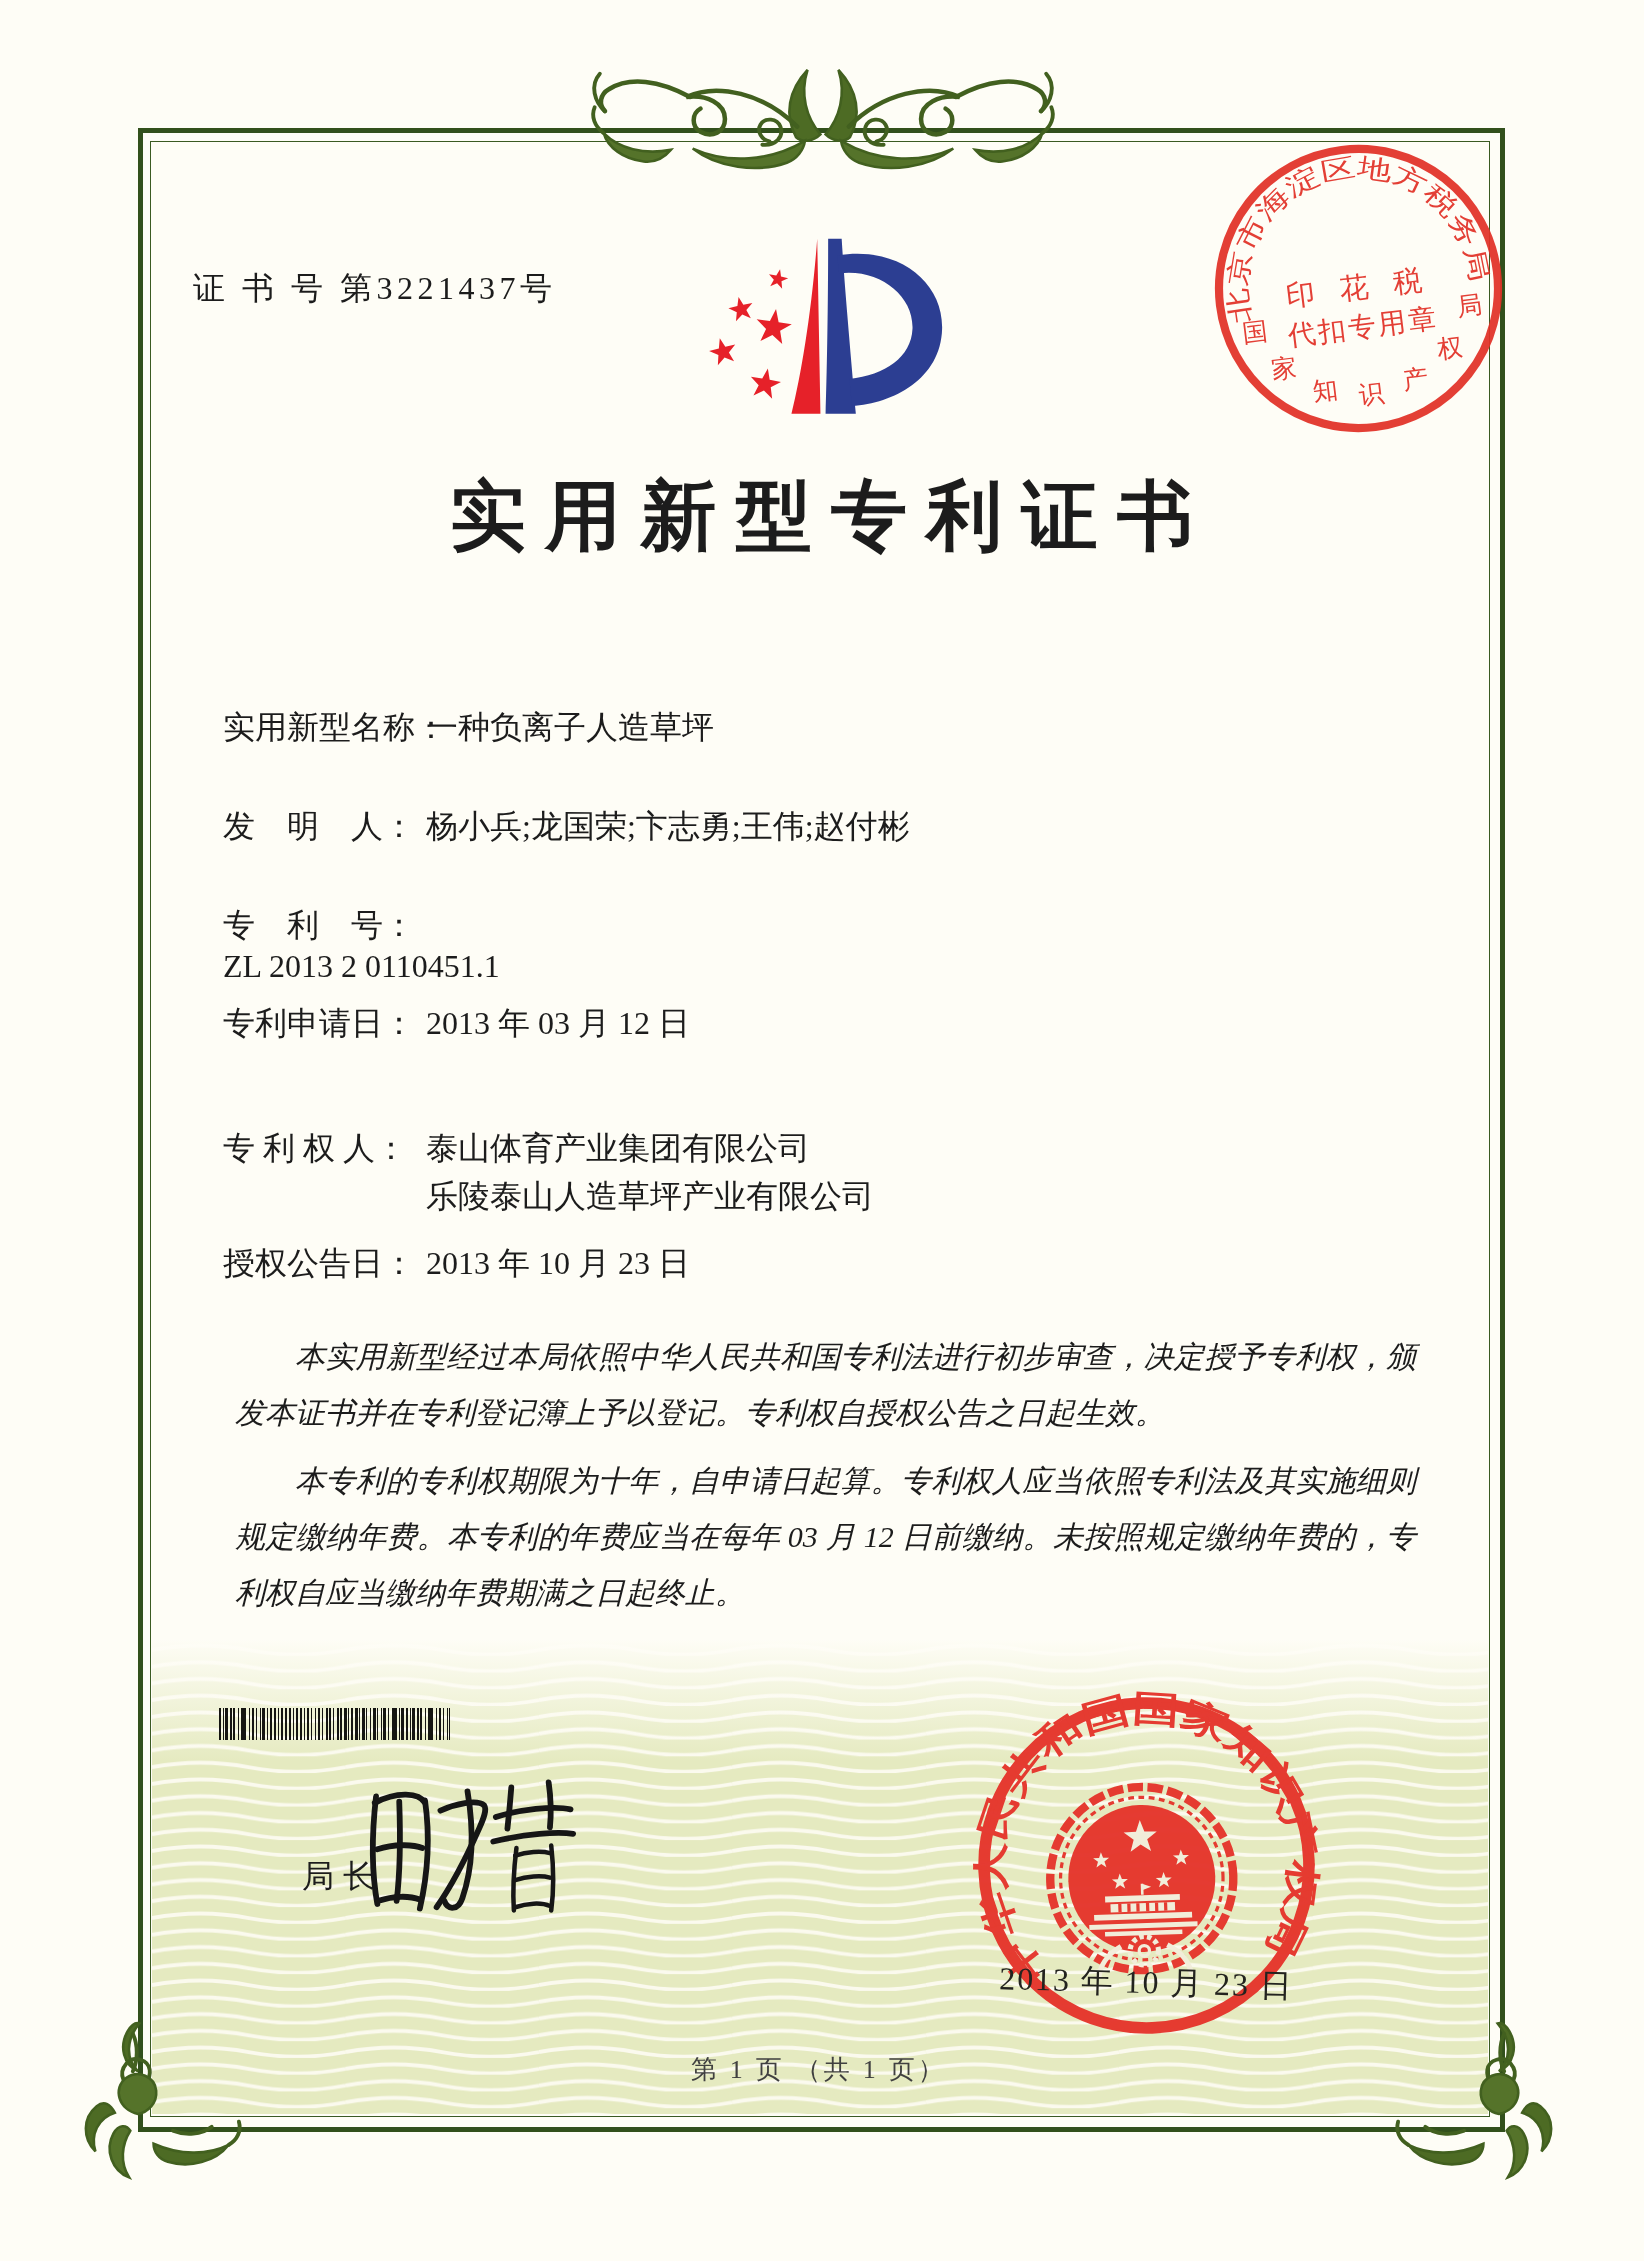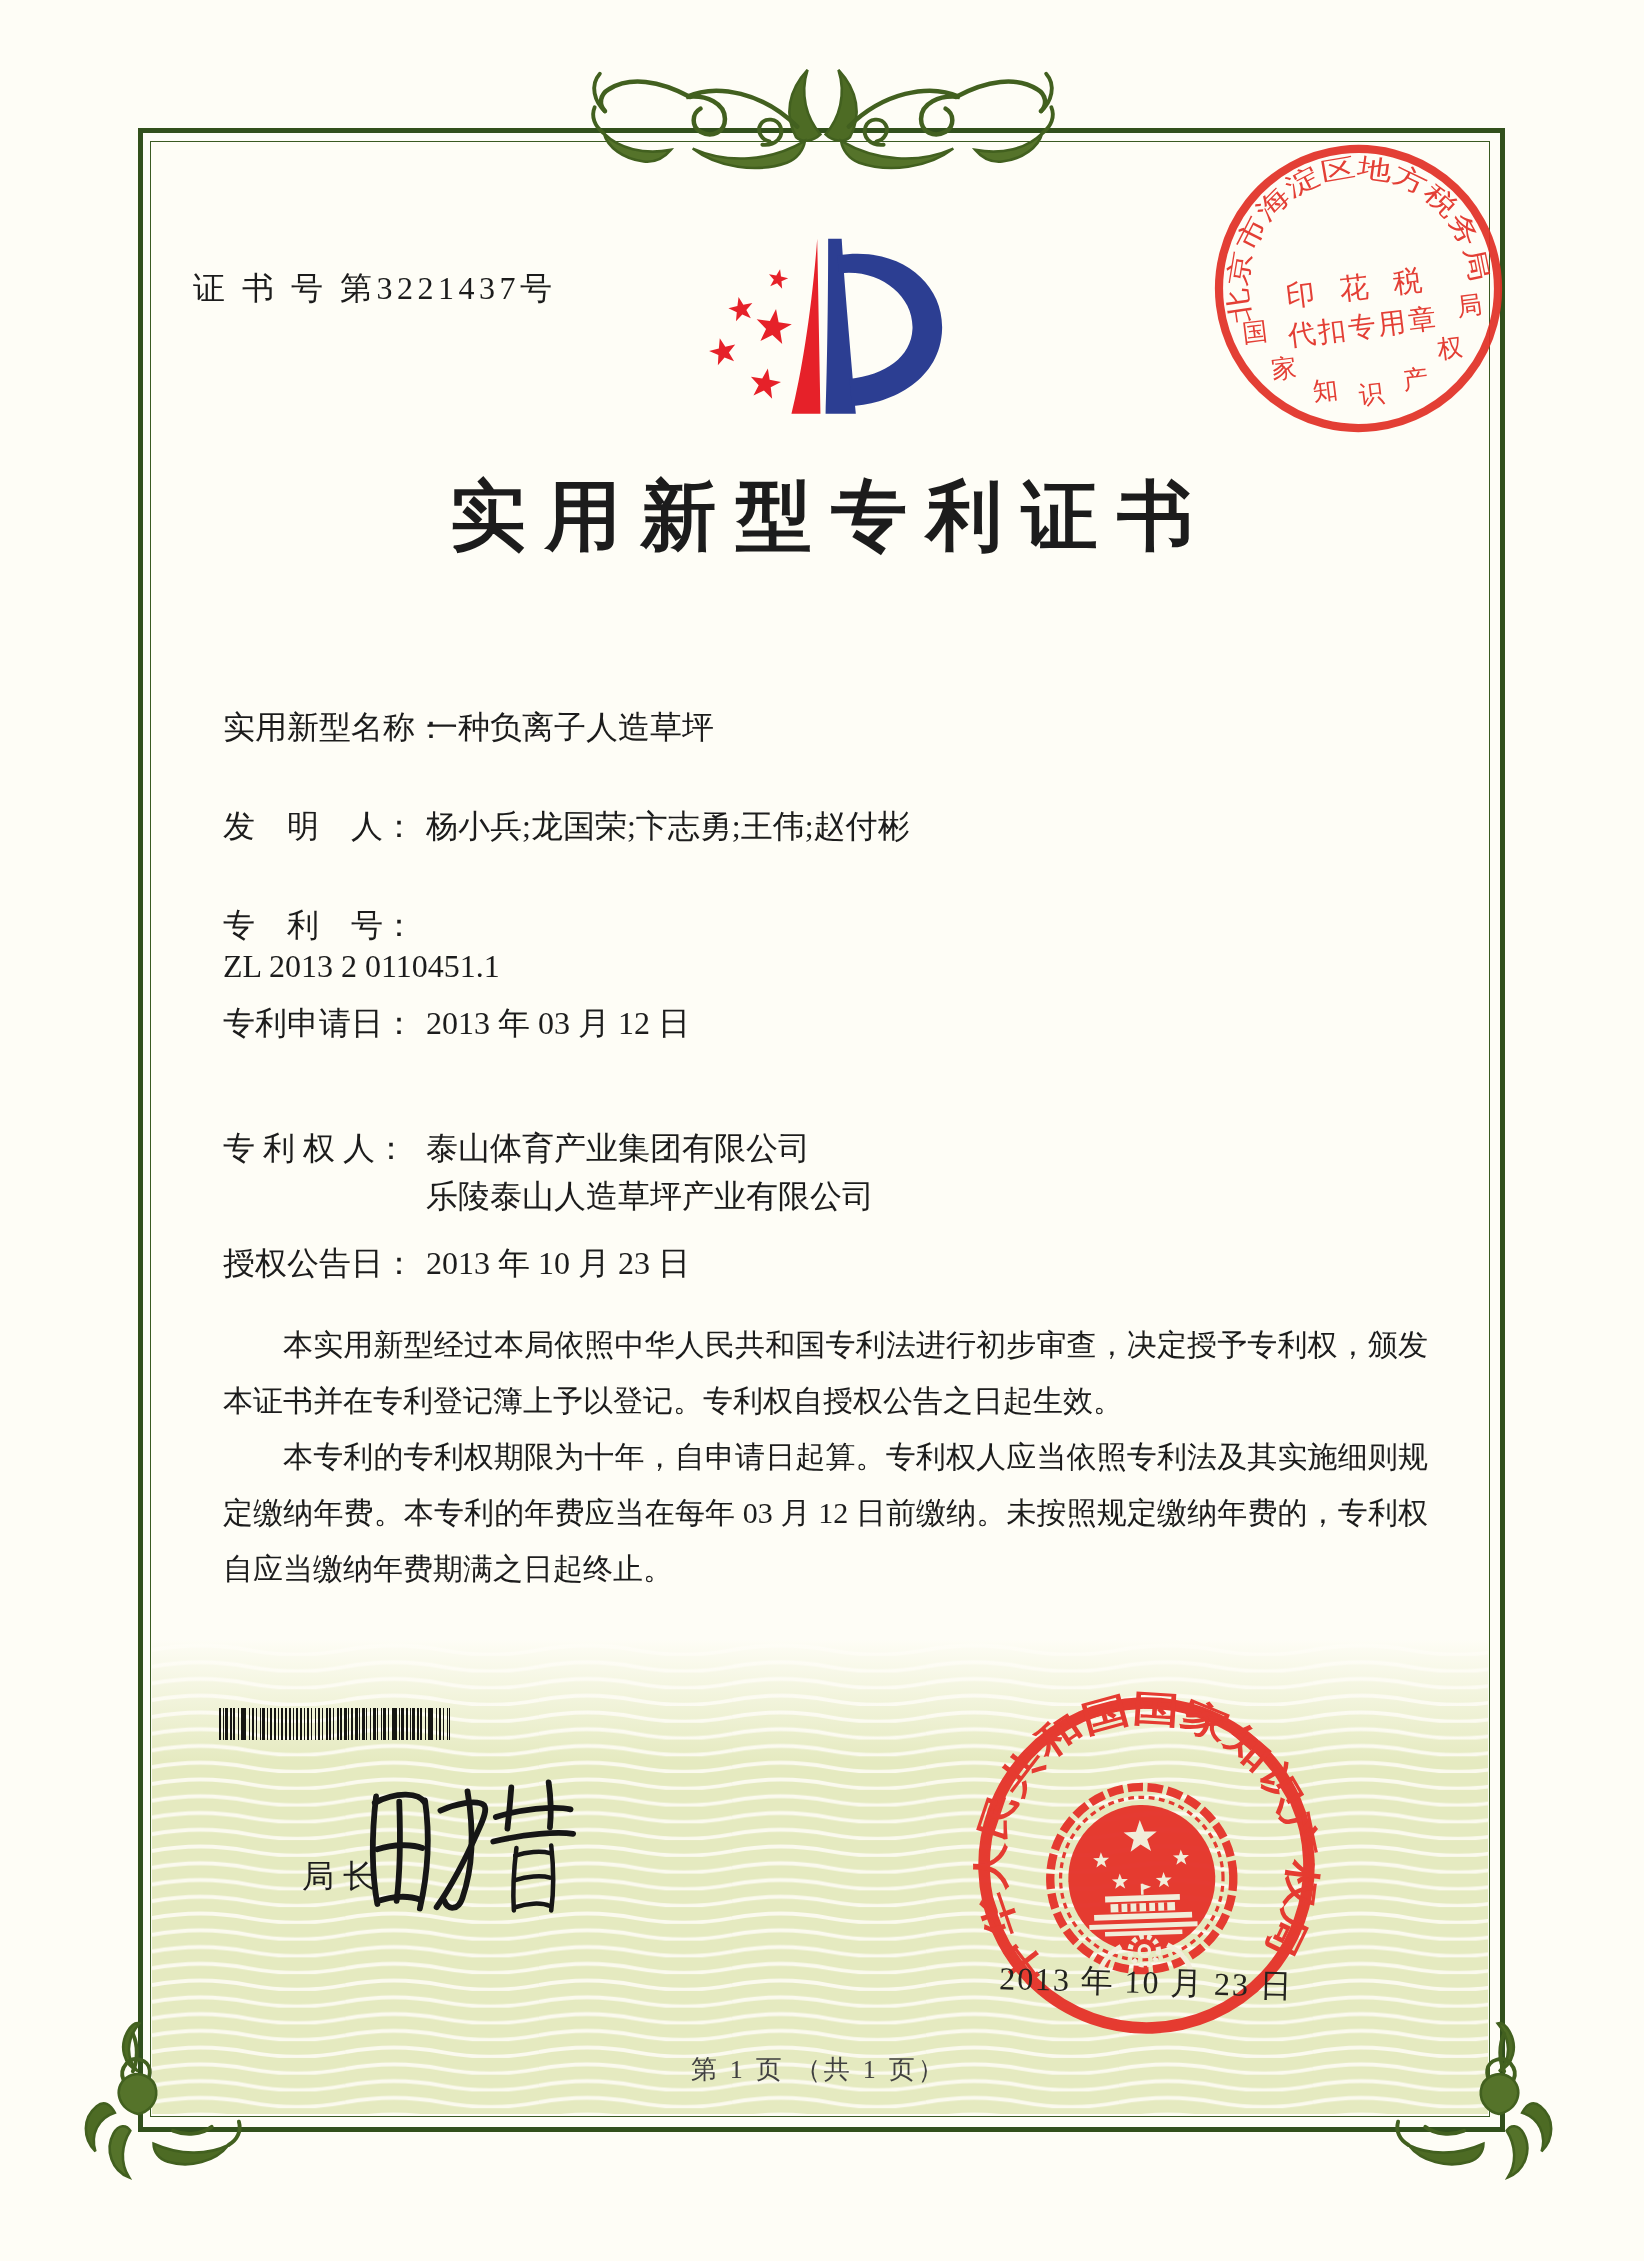--- a/index.html
+++ b/index.html
@@ -27,21 +27,21 @@
   .tax-stamp{left:1207px;top:137px;width:303px;height:303px;z-index:6;opacity:.93;}
   .title{left:138px;top:454px;width:1362px;margin:12px;text-align:center;
     font-size:76px;font-weight:700;letter-spacing:19.3px;z-index:5;}
   .field-row{left:223px;width:1225px;display:flex;font-size:32px;z-index:5;}
   .field-row .lbl{display:inline-block;width:203px;white-space:pre;flex:0 0 auto;}
   .field-row .val{white-space:pre;}
   .r1{top:706px;} .r2{top:805px;} .r3{top:904px;flex-direction:column;} .r4{top:1002px;}
   .r5{top:1127px;} .r5b{left:426px;top:1175px;font-size:32px;z-index:5;white-space:pre;}
   .r6{top:1242px;}
   .paragraphs{left:223px;top:1317px;width:1205px;z-index:5;}
-  .paragraphs p{margin:0;font-size:30px;line-height:56px;text-align:justify;text-indent:2em;}
+  .paragraphs p{margin:12px;font-size:30px;line-height:56px;text-align:justify;text-indent:2em;font-style:italic;}
   .barcode{left:219px;top:1708px;width:231px;height:32px;z-index:5;
     background-image:
       repeating-linear-gradient(90deg,#151512 0 1.9px,transparent 1.9px 3.9px,#151512 3.9px 5.2px,transparent 5.2px 8.4px,#151512 8.4px 9px,transparent 9px 11px),
       repeating-linear-gradient(90deg,transparent 0 5.8px,#151512 5.8px 7.7px,transparent 7.7px 14px,#151512 14px 15.5px,transparent 15.5px 18.7px);}
   .signer{left:302px;top:1855px;font-size:32px;letter-spacing:9px;z-index:5;}
   .signature{left:358px;top:1772px;width:219px;height:161px;z-index:5;}
   .seal{left:966px;top:1685px;width:361px;height:361px;z-index:6;opacity:.96;}
   .seal-date{left:966px;top:1961px;width:361px;text-align:center;font-size:32px;
     letter-spacing:1.9px;color:#23231f;z-index:7;transform:rotate(1.5deg);white-space:pre;}
   .footer{left:138px;top:2052px;width:1362px;text-align:center;font-size:26px;

